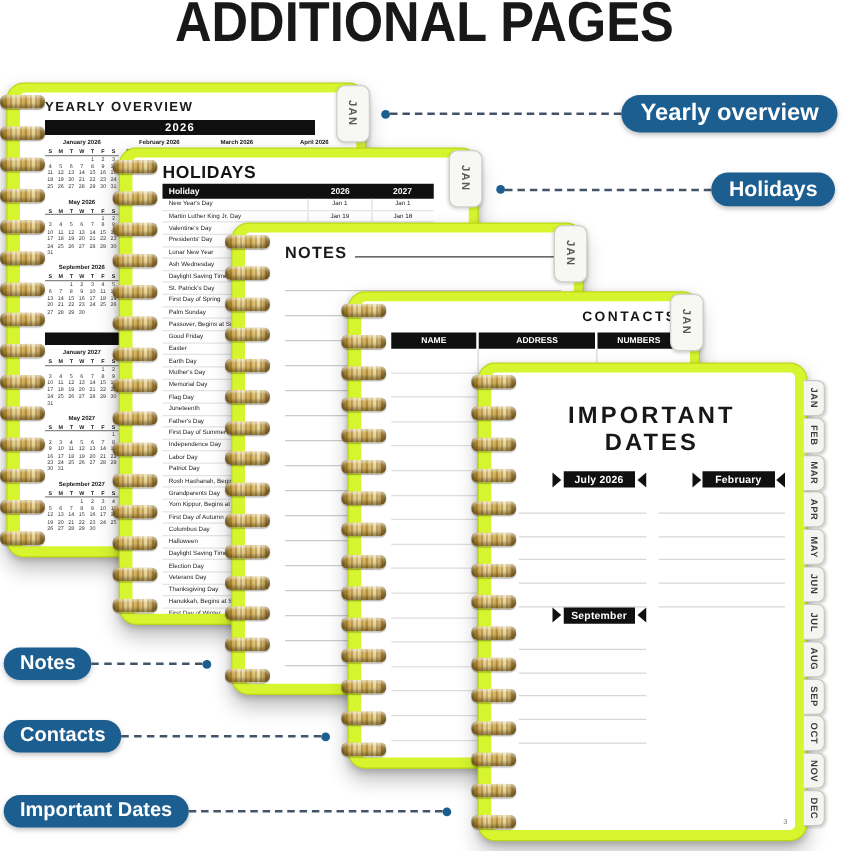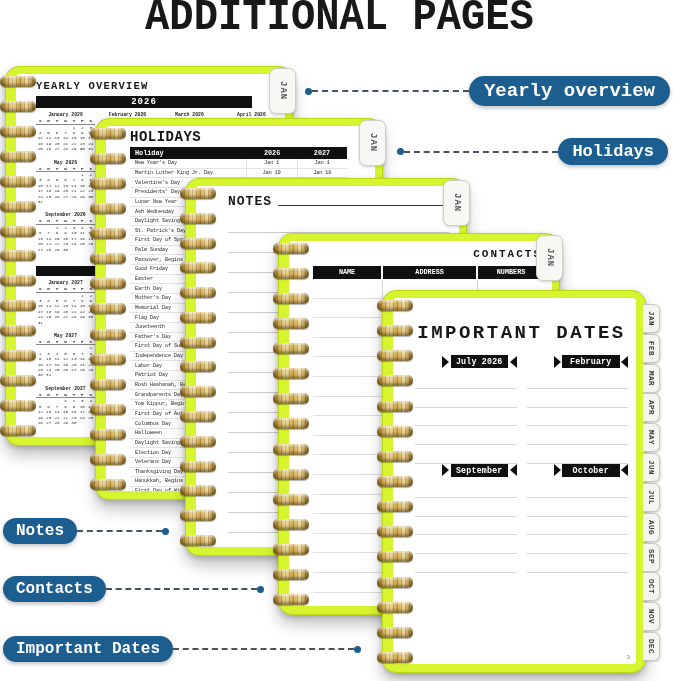--- a/index.html
+++ b/index.html
@@ -1,17 +1,17 @@
 <!DOCTYPE html>
 <html><head>
 <meta charset="utf-8">
 <style>
   html,body{margin:0;padding:0;background:#fff;}
   #canvas{position:relative;width:679px;height:681px;background:#fff;overflow:hidden;
-          font-family:Liberation Mono, monospace;}
+          font-family:Liberation Sans, sans-serif;}
   .main-title{position:absolute;top:-8px;left:0;right:0;text-align:center;
     font-size:45px;font-weight:800;color:#181818;letter-spacing:0;
     transform:scaleX(.9);white-space:nowrap;}
 
   
   .notebook{position:absolute;}
   .cover{position:absolute;inset:0;background:#d7f52f;border:1px solid #bcd713;
     border-radius:14px;box-shadow:0 9px 16px rgba(0,0,0,.25),0 2px 5px rgba(0,0,0,.18);}
   .page{position:absolute;inset:8px 8px 9px 11px;background:#fff;border-radius:4px;overflow:hidden;}
   .page-content{position:absolute;}
@@ -1152,32 +1152,20 @@
               <div class="id-line"></div>
               <div class="id-line"></div>
               <div class="id-line"></div>
               <div class="id-line"></div>
               <div class="id-line"></div>
             </div>
             <div class="id-sec">
               <div class="banner">
                 <span class="tri tri-l"></span>
                 <span class="banner-bar">September 2026</span>
-                <span class="tri tri-r"></span>
-              </div>
-              <div class="id-line"></div>
-              <div class="id-line"></div>
-              <div class="id-line"></div>
-              <div class="id-line"></div>
-              <div class="id-line"></div>
-            </div>
-            <div class="id-sec">
-              <div class="banner">
-                <span class="tri tri-l"></span>
-                <span class="banner-bar">October 2026</span>
                 <span class="tri tri-r"></span>
               </div>
               <div class="id-line"></div>
               <div class="id-line"></div>
               <div class="id-line"></div>
               <div class="id-line"></div>
               <div class="id-line"></div>
             </div>
           </div>
       </div>

